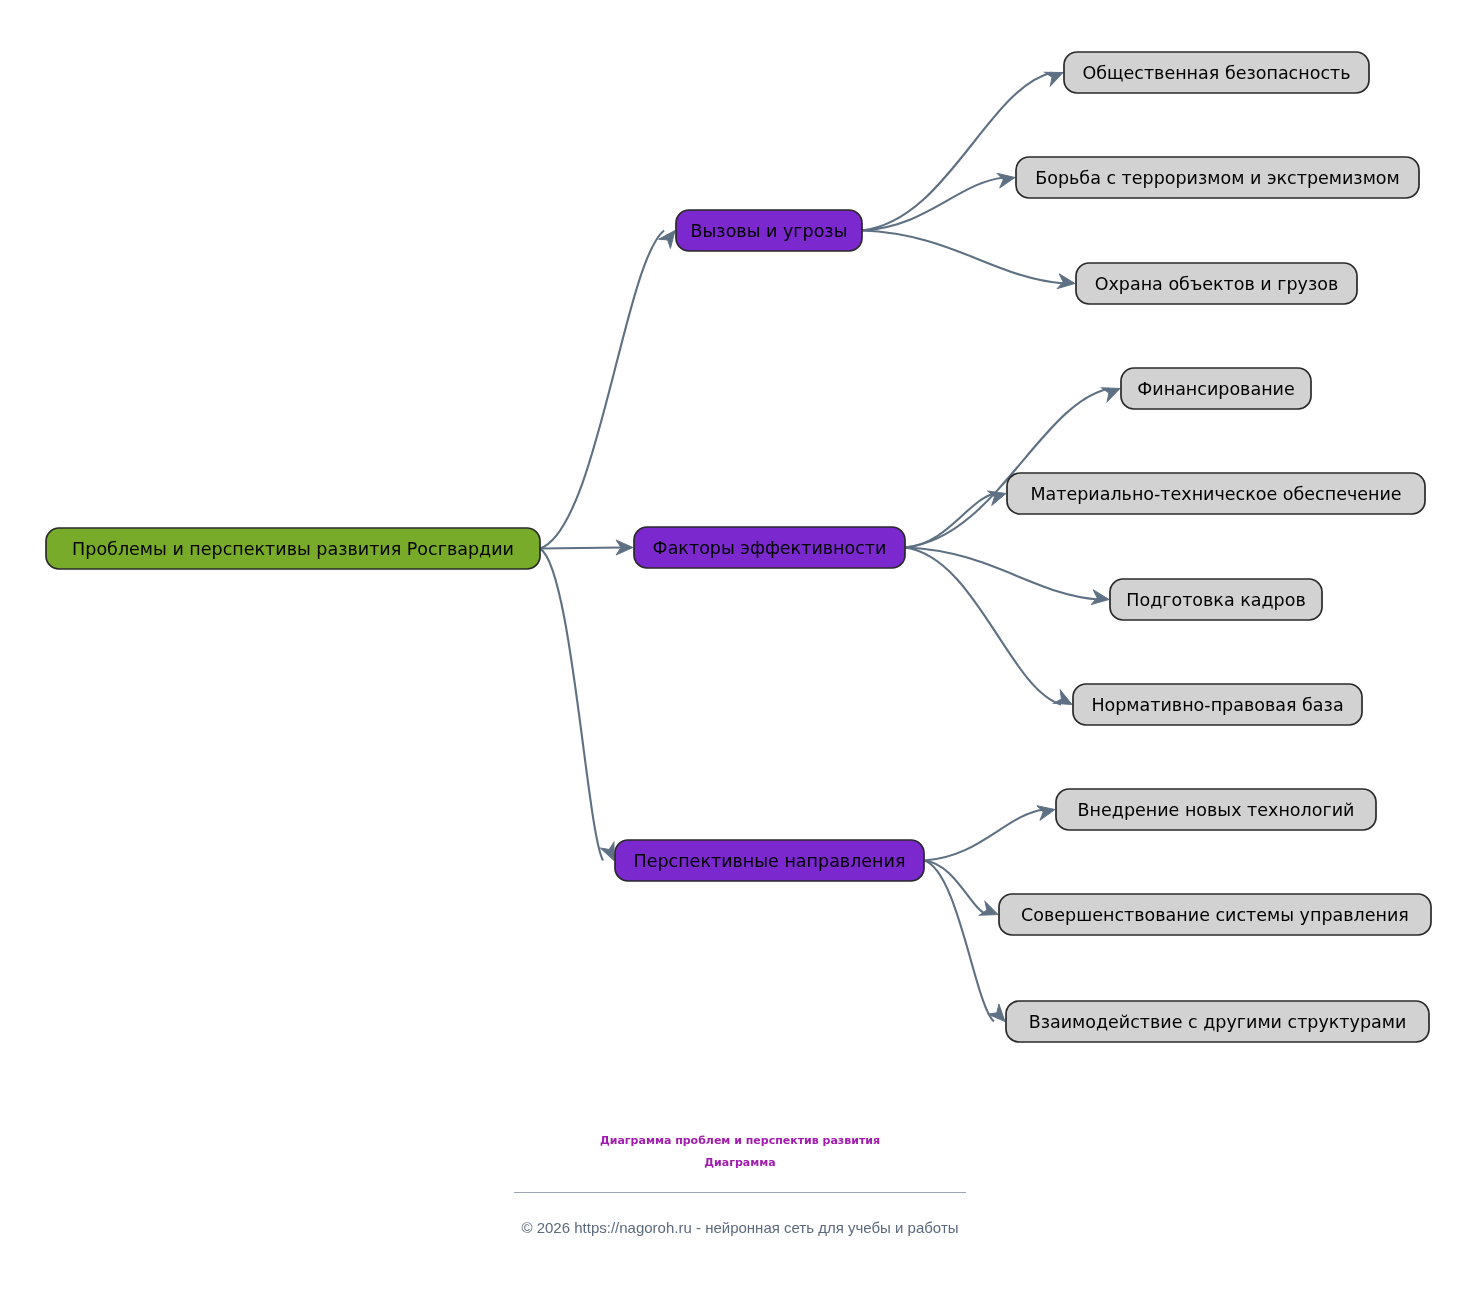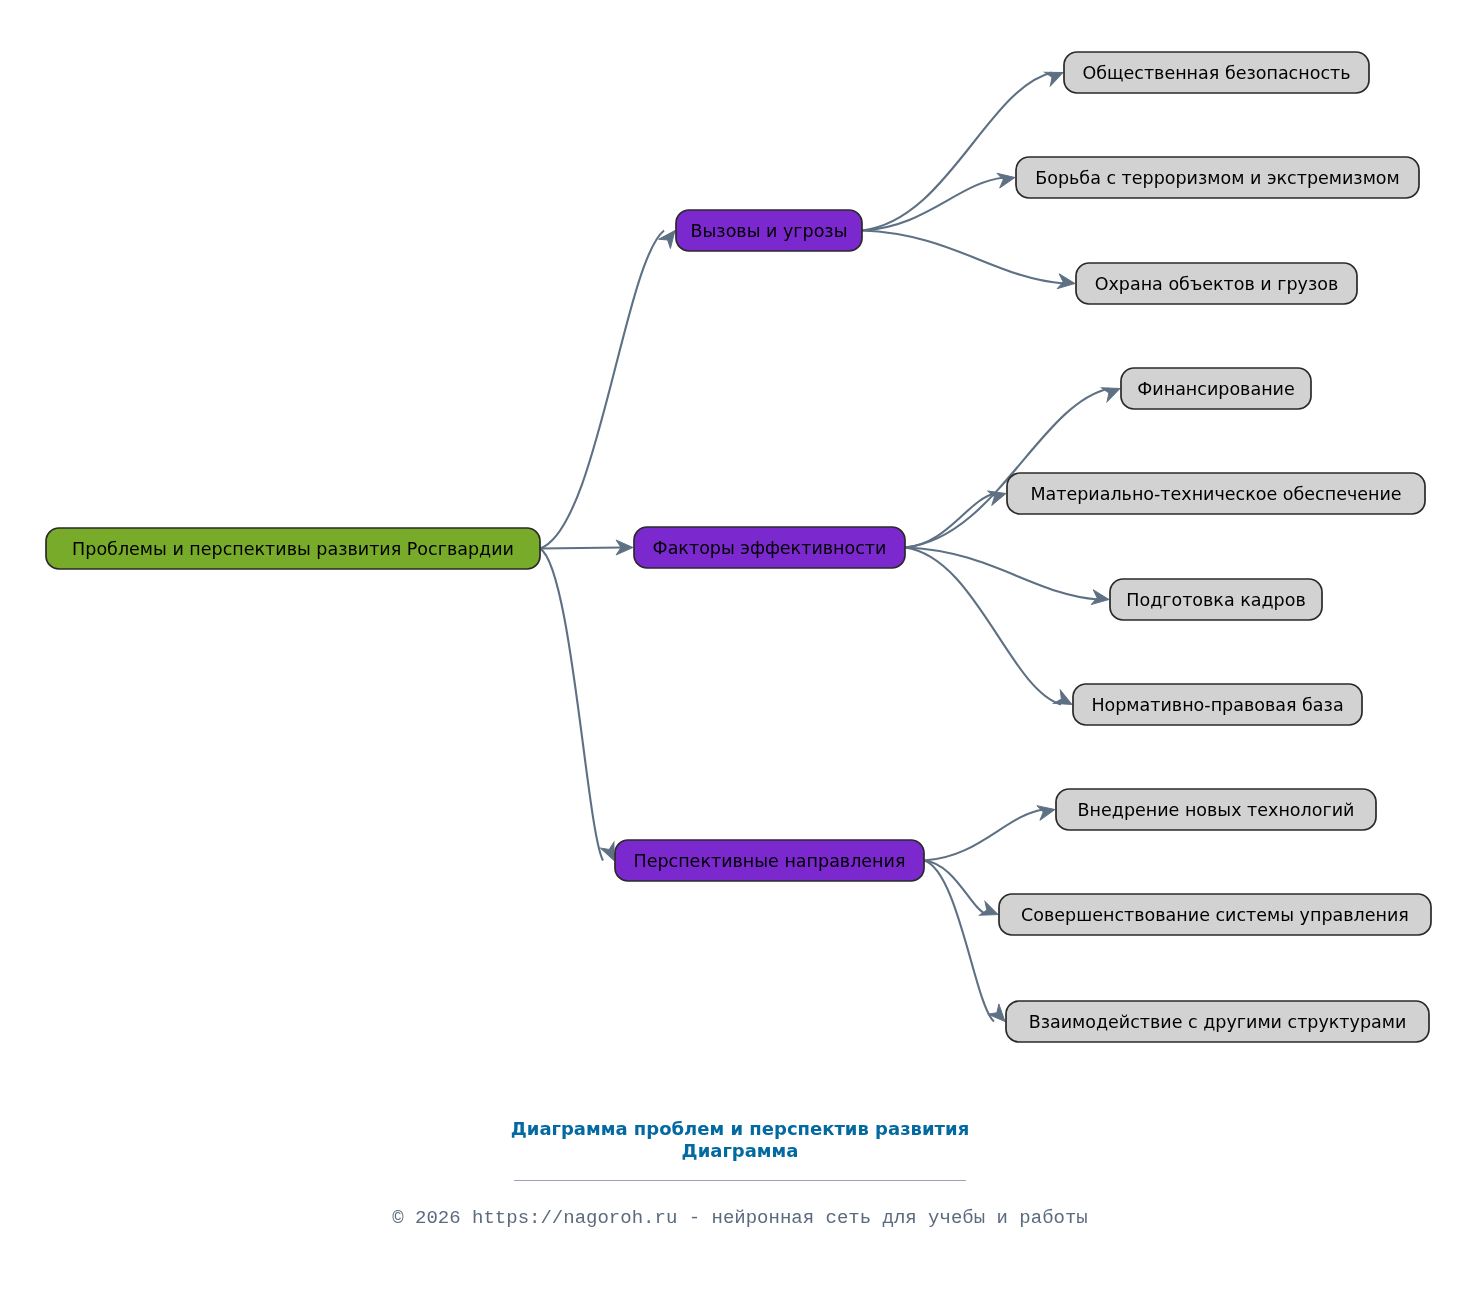--- a/index.html
+++ b/index.html
@@ -55,36 +55,36 @@
 
   .footer-block {
     position: absolute;
     left: 0;
     top: 1118px;
     width: 1480px;
     text-align: center;
   }
   .footer-title {
     font-family: "DejaVu Sans", "Liberation Sans", sans-serif;
-    font-size: 18px;
+    font-size: 11px;
     font-weight: bold;
-    color: #0369a1;
+    color: #a21caf;
     line-height: 22px;
     width: 470px;
-    margin: 0 auto;
+    margin: 12px auto;
   }
   .footer-rule {
     width: 452px;
     height: 1px;
     background: #9aa5b1;
     margin: 18px auto 0 auto;
   }
   .footer-credit {
-    font-family: Liberation Mono, monospace;
-    font-size: 19px;
+    font-family: Liberation Sans, sans-serif;
+    font-size: 15px;
     color: #5b6a7d;
     margin-top: 26px;
   }
 </style>
 </head>
 <body>
 
 <div id="diagram-root">
 
   <svg id="graph-svg" viewBox="0 0 1480 1300">

